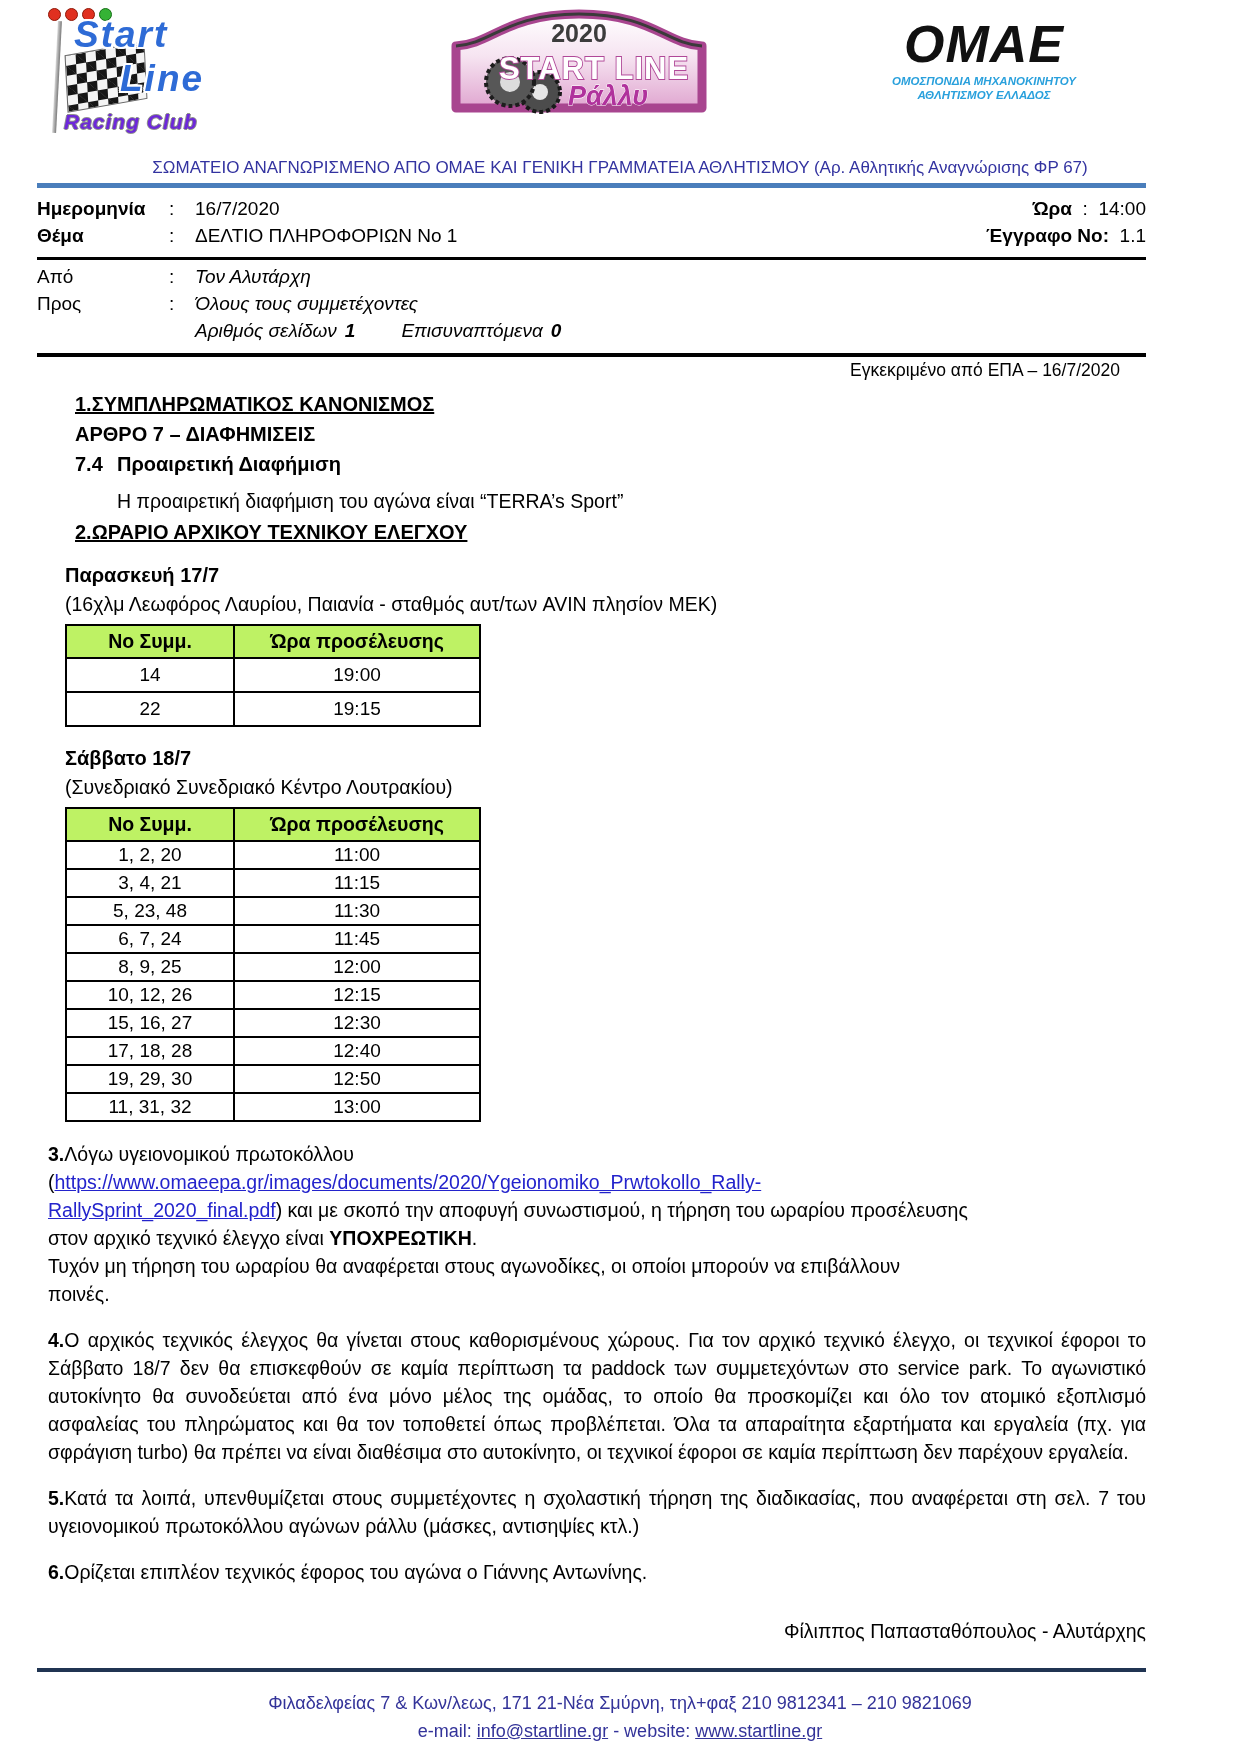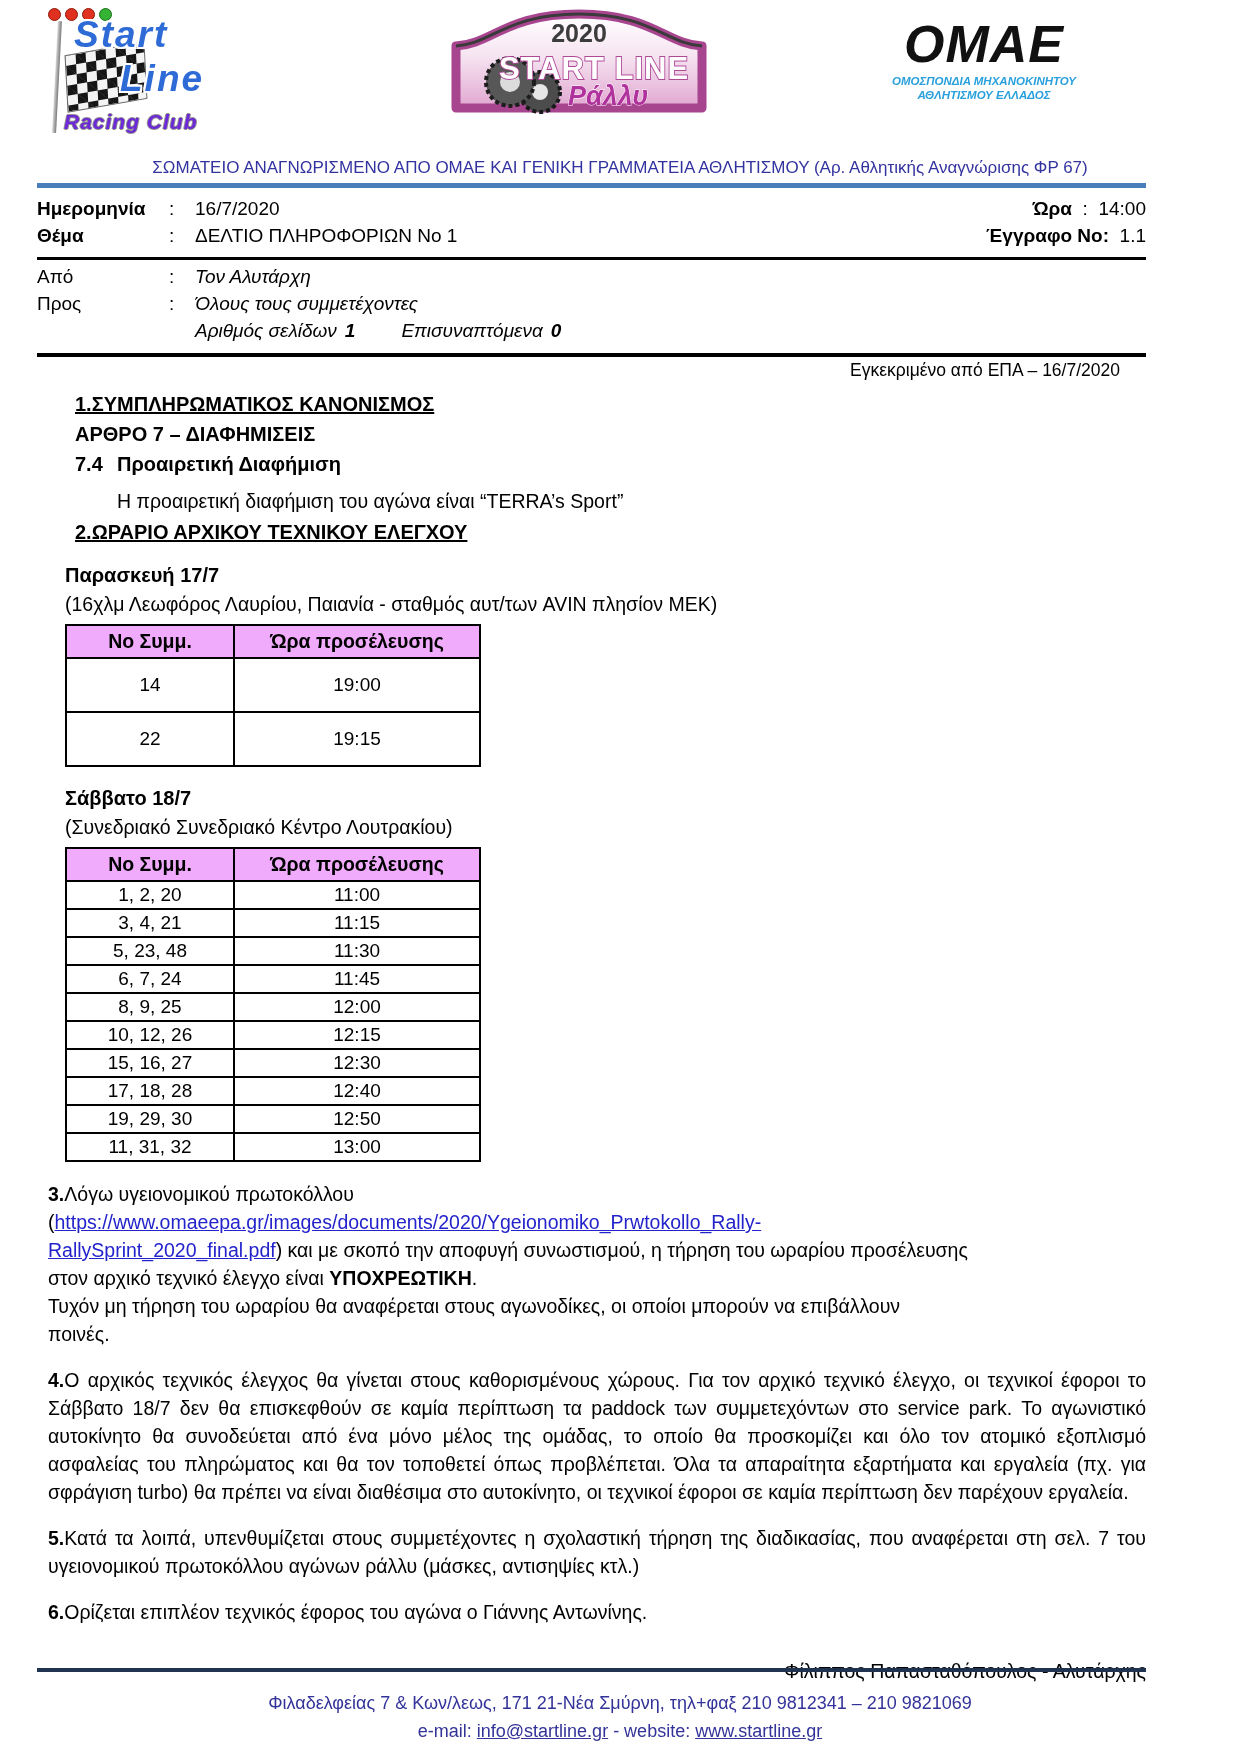--- a/index.html
+++ b/index.html
@@ -67,23 +67,23 @@
   .article   { margin:7px 94px 0 75px; font-size:20px; font-weight:bold; }
   .clause    { margin:7px 94px 14px 75px; font-size:20px; font-weight:bold; display:flex; }
   .clause .cnum { width:42px; flex:none; }
   .clause-text { margin:7px 94px 0 117px; font-size:19.5px; }
   .sec2 { margin-top:8px; }
   .day-head { margin:20px 94px 0 65px; font-size:20px; font-weight:bold; }
   .day-loc  { margin:6px 94px 0 65px; font-size:19.5px; }
   table.sched { margin:8px 0 0 65px; border-collapse:collapse; width:416px;
                 font-size:19px; }
   table.sched th, table.sched td { border:2px solid #000; text-align:center; }
-  table.sched th { background:#f0abfc; font-size:19.5px; padding:4px 0; }
+  table.sched th { background:#bef264; font-size:19.5px; padding:4px 0; }
   table.sched col.c1 { width:168px; }
-  table.t1 td { padding:15px 0; }
+  table.t1 td { padding:5px 0; }
   table.t2 td { padding:2px 0; }
   
   .para { margin:18px 94px 0 48px; font-size:19.5px; line-height:28px;
           text-align:justify; }
   .pnum { font-weight:bold; }
   .b { font-weight:bold; }
   a.doc-link { color:#2323cc; text-decoration:underline; cursor:pointer; }
   .signature { margin:34px 94px 0 0; text-align:right; font-size:19.5px; }
   
   .footer-block { position:absolute; left:0; right:0; top:1668px; }

